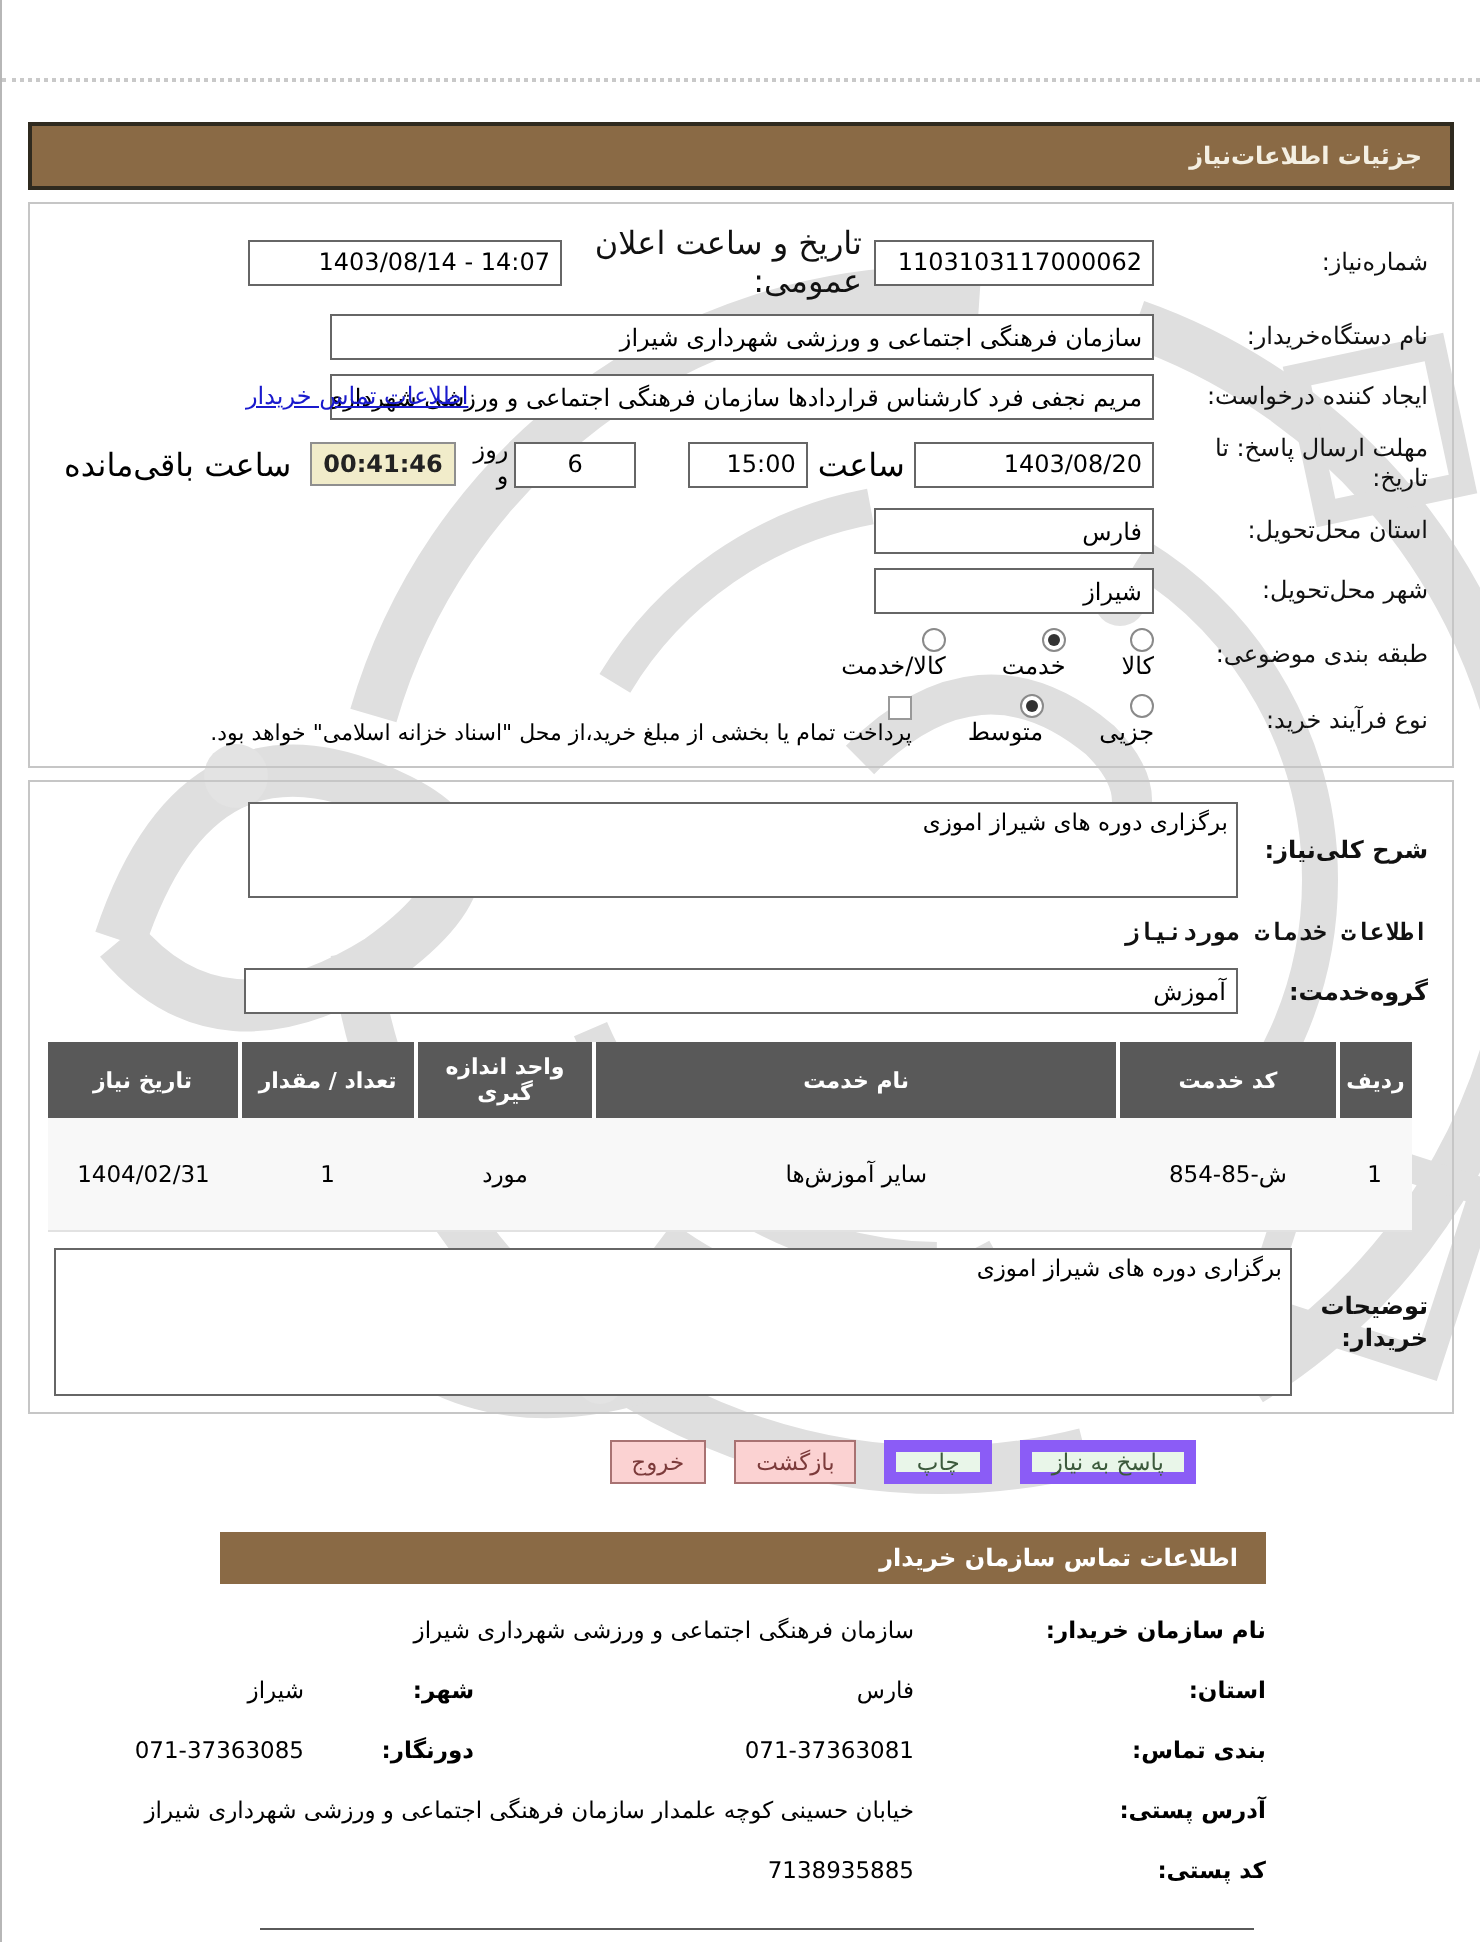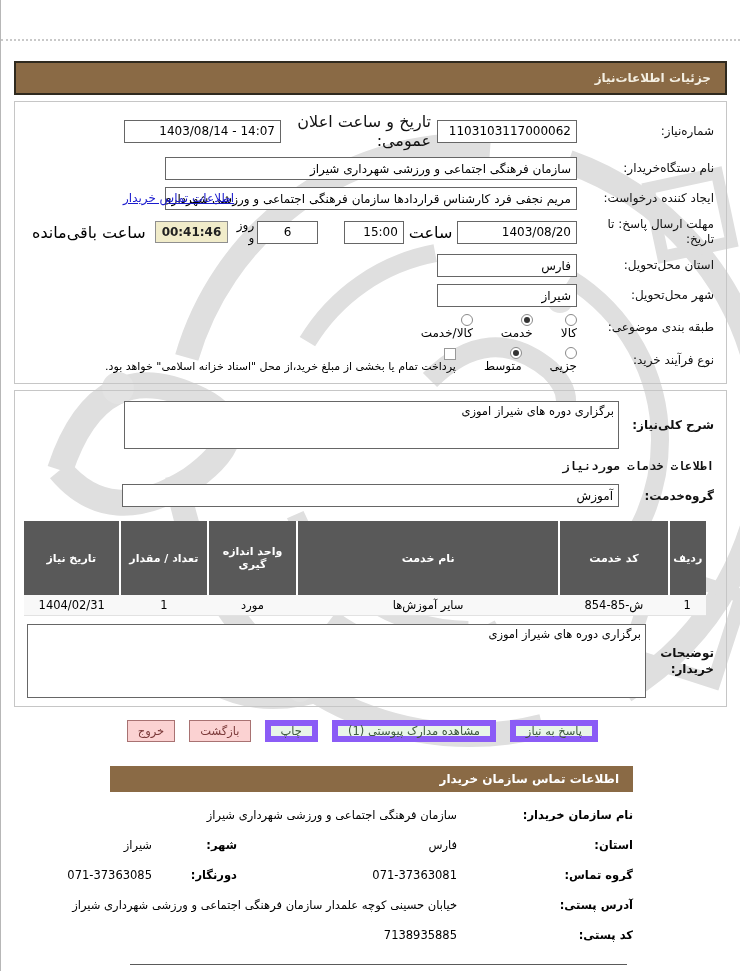--- a/index.html
+++ b/index.html
@@ -49,23 +49,23 @@
   .desc-row { display:flex; align-items:center; margin-bottom:10px; }
   .desc-row .blabel { width:95px; flex-shrink:0; }
   .h48 { height:48px; width:495px; }
   .sec-title { margin:6px 0 10px 0;font-family:Liberation Mono, monospace; }
   .grp-row { display:flex; align-items:center; margin-bottom:14px; }
   .grp-row .blabel { width:95px; flex-shrink:0; }
   .grp-box { width:497px; }
 
   table.svc { border-collapse:collapse; width:682px; margin:0 8px 8px 8px; }
   table.svc th { background:#595959; color:#fff; font-size:11px; font-weight:bold;
-    padding:24px 3px; border-left:2px solid #fff; text-align:center; }
+    padding:6px 3px; border-left:2px solid #fff; text-align:center; }
   table.svc th:last-child { border-left:none; }
-  table.svc td { background:#f8f8f8; font-size:11.5px; text-align:center; padding:3px 3px;
+  table.svc td { background:#f8f8f8; font-size:11.5px; text-align:center; padding:21px 3px;
     border-bottom:1px solid #e2e2e2; }
   .col-row{width:5.5%;} .col-code{width:16%;} .col-name{width:38.5%;}
   .col-unit{width:13%;} .col-qty{width:13%;} .col-date{width:14%;}
 
   .notes-row { display:flex; align-items:center; }
   .notes-row .blabel { width:68px; flex-shrink:0; line-height:1.35; }
   .h74 { height:74px; width:630px; }
 
   
   .btn-row { display:flex; align-items:center; margin:13px 142px 0 0; }
@@ -230,21 +230,20 @@
     </table>
 
     <div class="notes-row">
       <div class="blabel">توضیحات خریدار:</div>
       <div class="tarea h74">برگزاری دوره های شیراز اموزی</div>
     </div>
   </div>
 
   <div class="btn-row">
     <div class="btn green">پاسخ به نیاز</div>
-    <div class="btn green">مشاهده مدارک پیوستی (1)</div>
     <div class="btn green">چاپ</div>
     <div class="btn pink">بازگشت</div>
     <div class="btn pink">خروج</div>
   </div>
 
   <div class="section-bar2">
     <span>اطلاعات تماس سازمان خریدار</span>
   </div>
 
   <div class="contact">
@@ -252,21 +251,21 @@
       <div class="clabel">نام سازمان خریدار:</div>
       <div class="cval-a">سازمان فرهنگی اجتماعی و ورزشی شهرداری شیراز</div>
     </div>
     <div class="crow">
       <div class="clabel">استان:</div>
       <div class="cval-a">فارس</div>
       <div class="clabel2">شهر:</div>
       <div class="cval-b">شیراز</div>
     </div>
     <div class="crow">
-      <div class="clabel">گروه تماس:</div>
+      <div class="clabel">بندی تماس:</div>
       <div class="cval-a ltrnum">071-37363081</div>
       <div class="clabel2">دورنگار:</div>
       <div class="cval-b ltrnum">071-37363085</div>
     </div>
     <div class="crow">
       <div class="clabel">آدرس پستی:</div>
       <div class="cval-a">خیابان حسینی کوچه علمدار سازمان فرهنگی اجتماعی و ورزشی شهرداری شیراز</div>
     </div>
     <div class="crow">
       <div class="clabel">کد پستی:</div>

